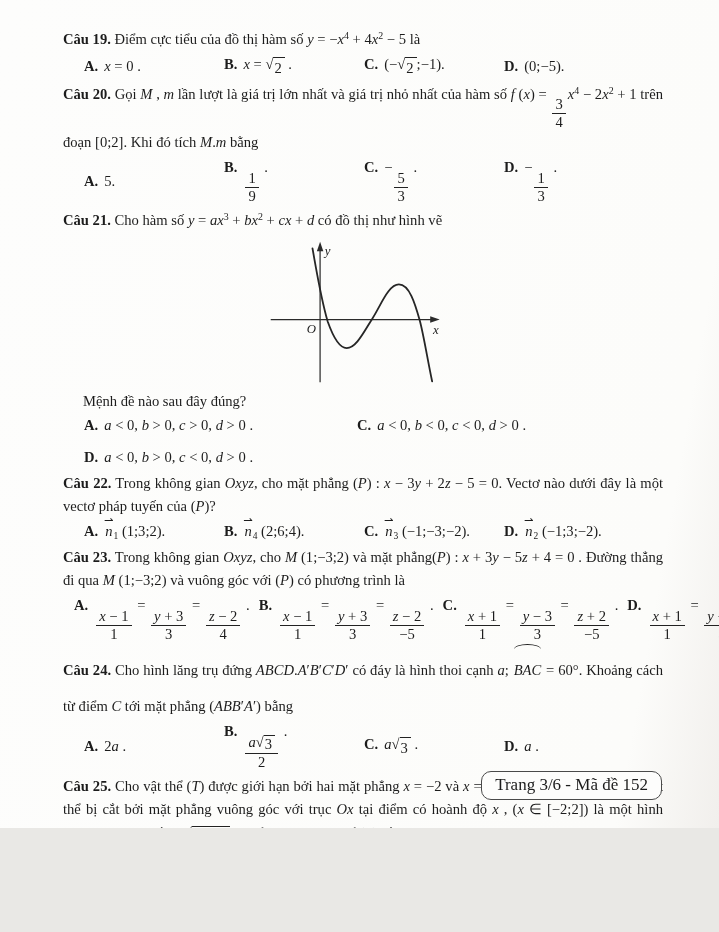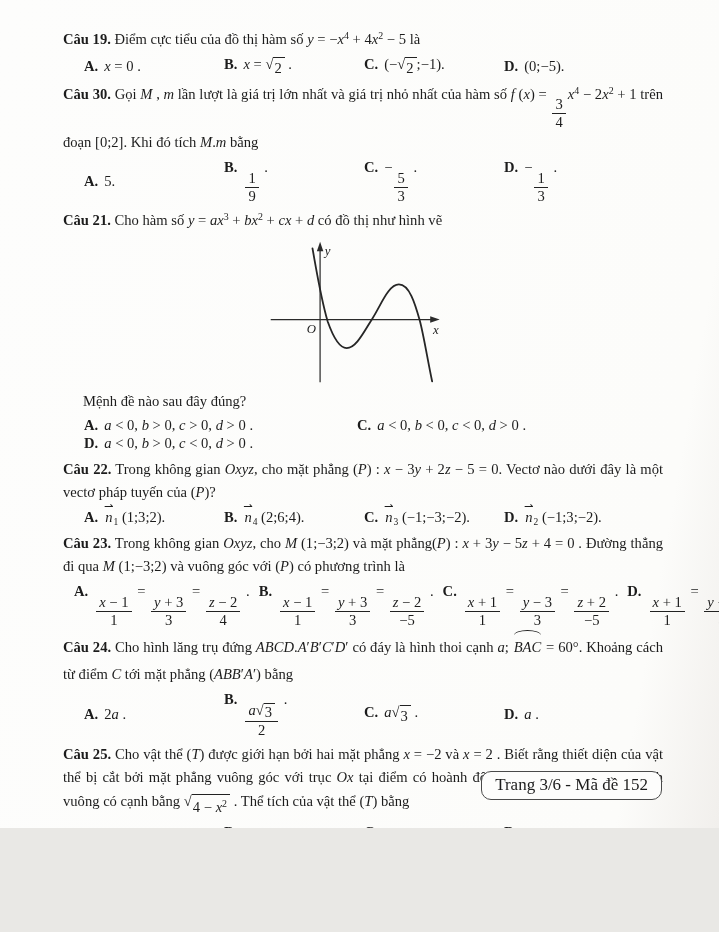--- a/index.html
+++ b/index.html
@@ -12,34 +12,34 @@
   .content{padding:28px 56px 0 63px}
   .question{margin-bottom:5px}
   .stem{line-height:1.6;text-align:justify}
   .note{padding-left:20px;line-height:1.55;margin-top:3px}
   .options{display:flex;margin-top:4px;align-items:center}
   .options.row4{padding-left:21px}
   .row4 .option{width:140px;flex:0 0 auto}
   .row4 .option:last-child{width:auto}
   .options.tight{padding-left:11px}
   .tight .option{flex:0 0 auto;margin-right:9px}
-  .options.grid2{display:grid;grid-template-columns:273px auto;padding-left:21px;row-gap:0}
+  .options.grid2{display:grid;grid-template-columns:273px auto;padding-left:21px;row-gap:14px}
   .option{line-height:1.25;white-space:nowrap}
   .olabel{font-weight:bold;margin-right:6px}
   sup{font-size:.68em;vertical-align:.5em;line-height:0}
   sub{font-size:.65em;vertical-align:-.3em;line-height:0}
   .frac{display:inline-flex;flex-direction:column;align-items:center;vertical-align:-0.72em;line-height:1.05;margin:0 2px;text-align:center}
   .frac .num{padding:0 3px 1px;border-bottom:1.2px solid #222}
   .frac .den{padding:1px 3px 0}
   .sqrt{display:inline-flex;align-items:flex-start}
   .sqrt .rad{line-height:1.05}
   .sqrt .vinc{border-top:1.2px solid #222;padding:1px 3px 0 1px}
   .vec{position:relative;display:inline-block;padding:0 1px}
   .vec::after{content:"⇀";position:absolute;left:50%;top:-0.78em;transform:translateX(-50%);font-size:.78em;font-style:normal}
-  .hat{position:relative;display:inline-block;padding:3px 1px}
+  .hat{position:relative;display:inline-block;padding:12px 1px}
   .hat::after{content:"";position:absolute;left:5%;right:5%;top:-3px;height:5px;
     border-top:1.4px solid #222;border-radius:100% 100% 0 0 / 180% 180% 0 0}
   .graph-wrap{margin:4px 0 2px 160px}
   svg{display:block}
   .gline{stroke:#2b2b2b;stroke-width:1.3}
   .gcurve{stroke:#262626;stroke-width:1.9;fill:none;stroke-linecap:round}
   .glabel{font-family:"Liberation Serif",serif;font-style:italic;font-size:13.5px;fill:#1c1c1c}
   .footer-box{position:absolute;right:57px;bottom:28px;border:1.5px solid #4a4a4a;border-radius:10px;padding:3px 13px 4px;font-size:17px;background:#fdfdfc}
 </style>
 </head>
@@ -56,21 +56,21 @@
                 <span class="vinc">2</span>
               </span> .</span></div>
           <div class="option"><span class="olabel">C.</span><span class="obody">(−<span class="sqrt">
                 <span class="rad">√</span>
                 <span class="vinc">2</span>
               </span>;−1).</span></div>
           <div class="option"><span class="olabel">D.</span><span class="obody">(0;−5).</span></div>
         </div>
       </section>
       <section class="question">
-        <p class="stem"><b>Câu 30.</b> Gọi <i>M</i> , <i>m</i> lần lượt là giá trị lớn nhất và giá trị nhỏ nhất của hàm số <i>f</i> (<i>x</i>) = <span class="frac">
+        <p class="stem"><b>Câu 20.</b> Gọi <i>M</i> , <i>m</i> lần lượt là giá trị lớn nhất và giá trị nhỏ nhất của hàm số <i>f</i> (<i>x</i>) = <span class="frac">
             <span class="num">3</span>
             <span class="den">4</span>
           </span><i>x</i><sup>4</sup> − 2<i>x</i><sup>2</sup> + 1 trên đoạn [0;2]. Khi đó tích <i>M</i>.<i>m</i> bằng</p>
         <div class="options row4">
           <div class="option"><span class="olabel">A.</span><span class="obody">5.</span></div>
           <div class="option"><span class="olabel">B.</span><span class="obody"><span class="frac">
                 <span class="num">1</span>
                 <span class="den">9</span>
               </span> .</span></div>
           <div class="option"><span class="olabel">C.</span><span class="obody">−<span class="frac">

